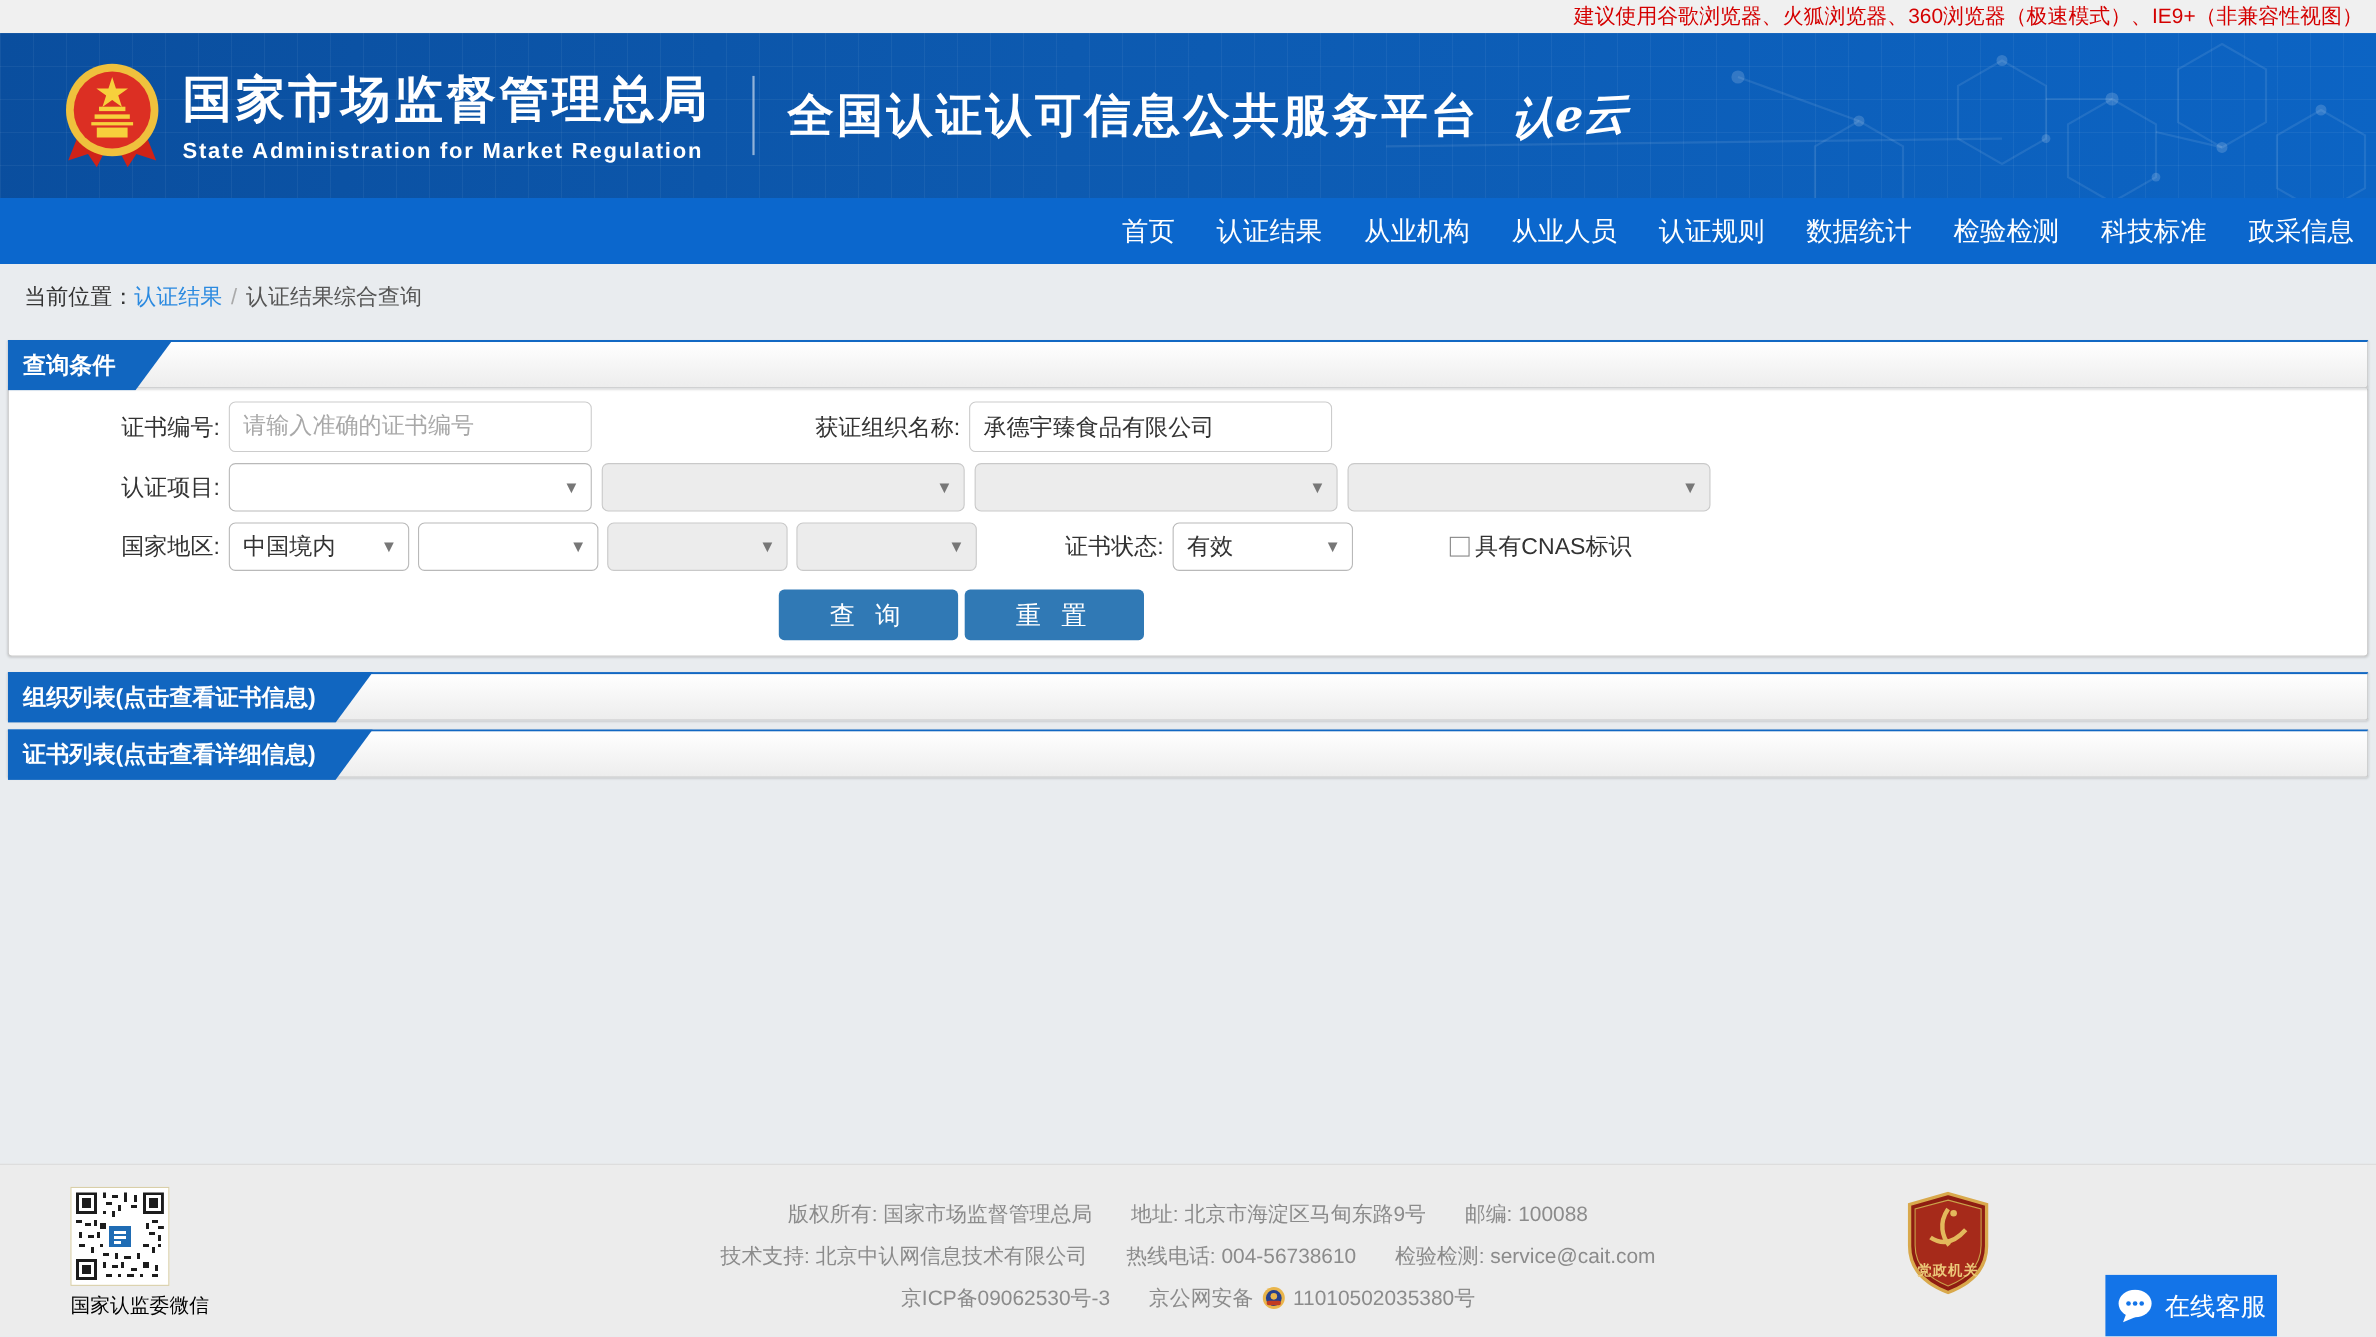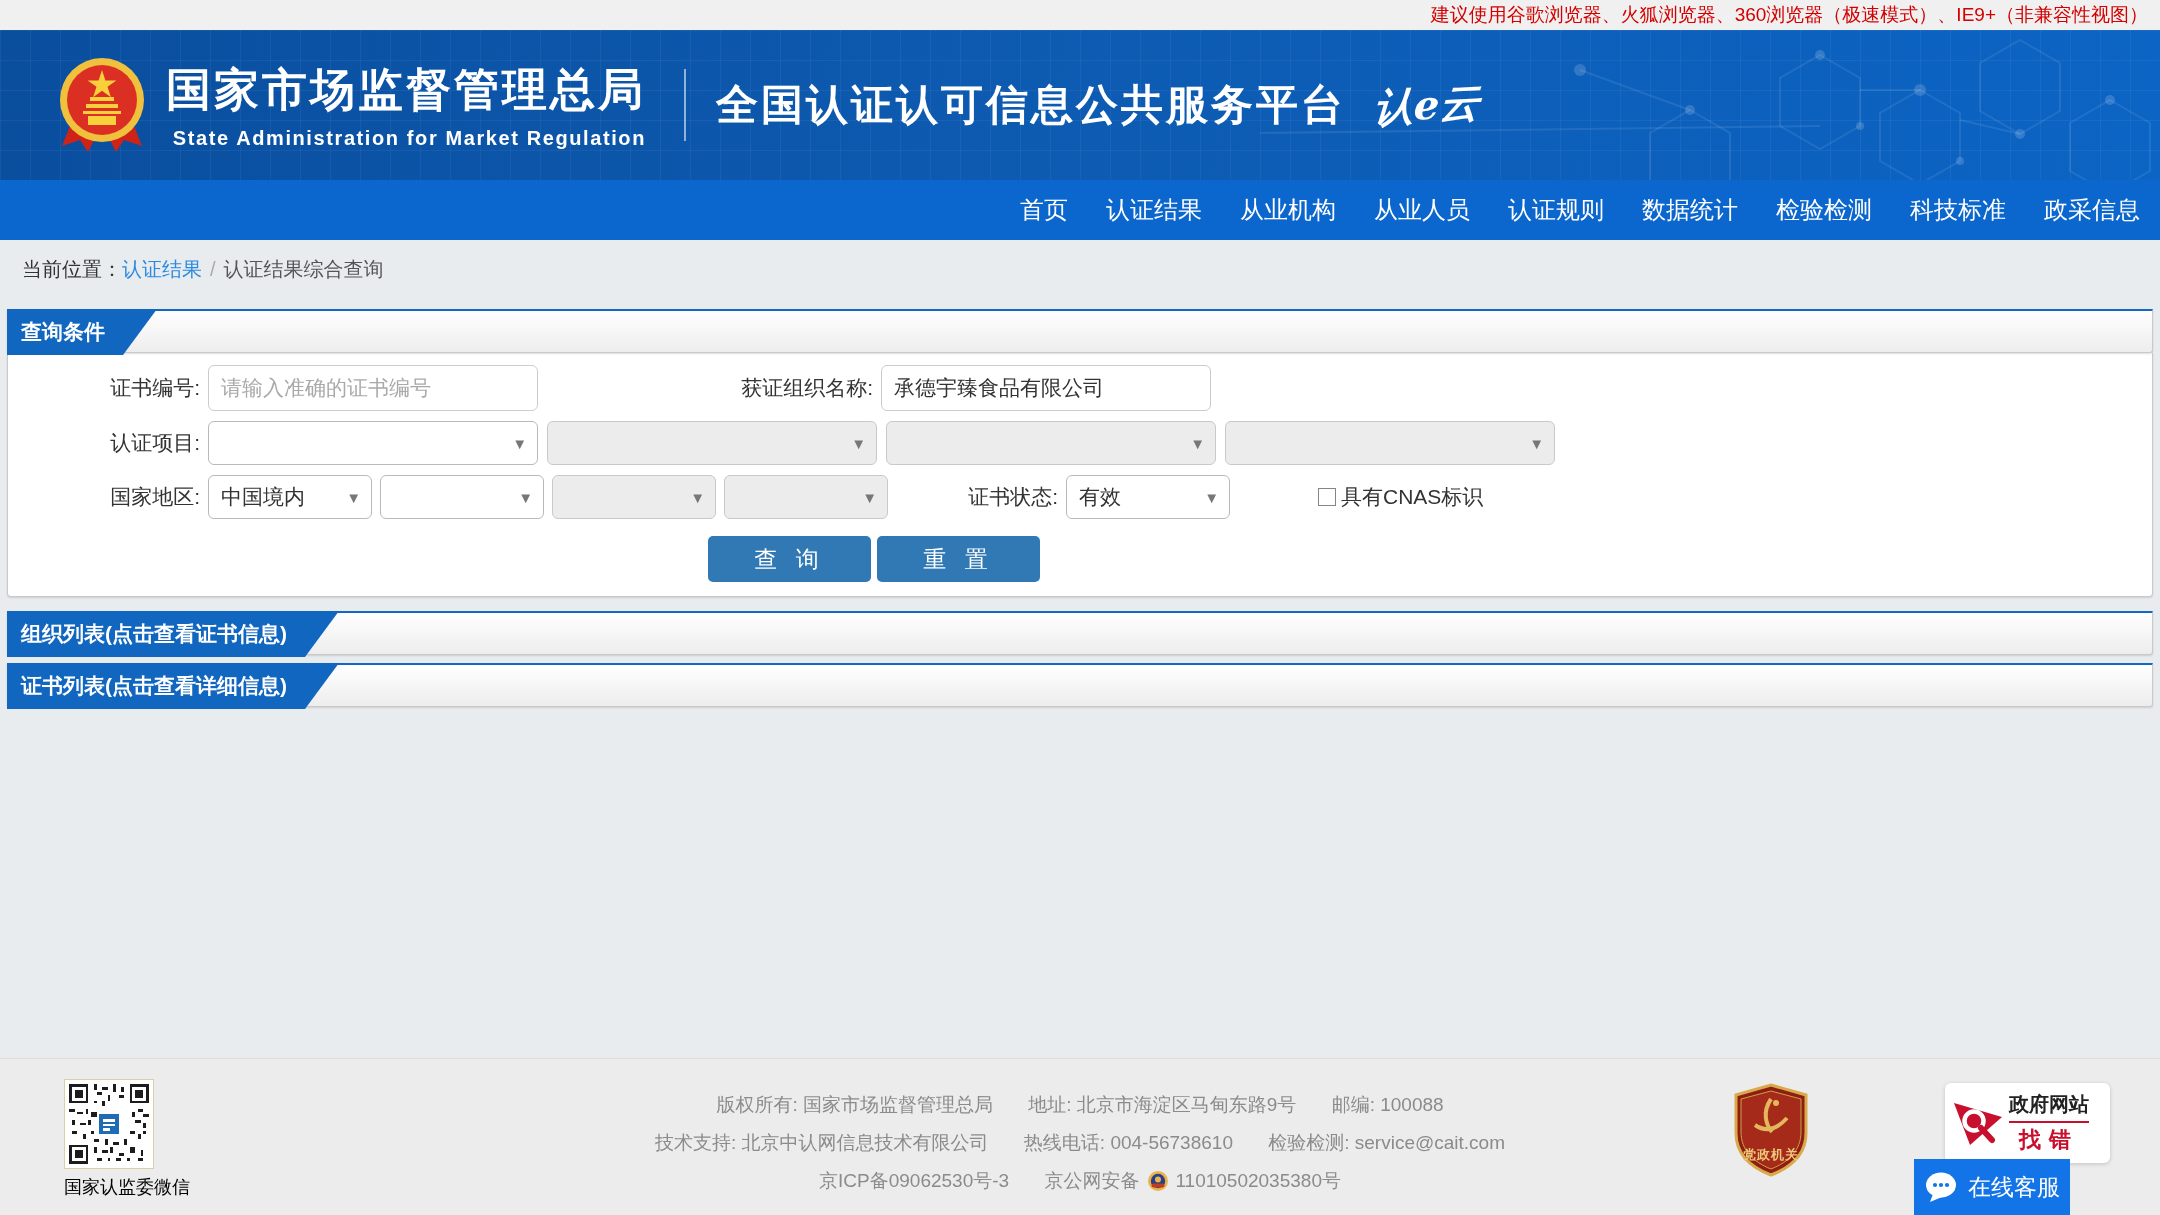--- a/index.html
+++ b/index.html
@@ -24,21 +24,21 @@
   }
   .header::before {
     content:""; position:absolute; inset:0;
     background-image:
       linear-gradient(rgba(255,255,255,.05) 1px, transparent 1px),
       linear-gradient(90deg, rgba(255,255,255,.05) 1px, transparent 1px);
     background-size:30px 30px;
   }
   .hexpattern { position:absolute; right:0; top:0; height:150px; }
   .emblem { margin-left:58px; position:relative; }
-  .org-block { margin-left:20px; position:relative; color:#fff;text-align:right; }
+  .org-block { margin-left:20px; position:relative; color:#fff; }
   .org-cn { font-size:45px; font-weight:bold; letter-spacing:3px; }
   .org-en { font-size:20px; letter-spacing:1.6px; margin-top:7px; font-weight:bold; }
   .hdivider { width:2px; height:72px; background:rgba(255,255,255,.55); margin-left:38px; position:relative; }
   .platform-title { margin-left:30px; color:#fff; font-size:42px; font-weight:600; letter-spacing:3px; position:relative; }
   .cloud-logo {
     margin-left:28px; color:#fff; position:relative;
     font-size:40px; font-weight:bold; font-style:italic;
     transform:skew(-6deg) rotate(-3deg);
     font-family:"DejaVu Serif",serif;
   }
@@ -400,31 +400,20 @@
 
   <svg class="party-badge" width="78" height="94" viewBox="0 0 78 94">
     <path d="M39 2 L74 12 V50 C74 71 60 84 39 92 C18 84 4 71 4 50 V12 Z" fill="#8f1d12" stroke="#d9a94c" stroke-width="3"></path>
     <path d="M39 8 L69 16 V49 C69 67 57 79 39 86 C21 79 9 67 9 49 V16 Z" fill="#a62a1a" stroke="#caa24a" stroke-width="1"></path>
     <path d="M39 16 c-9 13 -5 26 1 33" stroke="#e3b85c" stroke-width="4" fill="none"></path>
     <path d="M23 42 q16 11 32 -7" stroke="#e3b85c" stroke-width="4" fill="none"></path>
     <circle cx="44" cy="20" r="3" fill="#e3b85c"></circle>
     <text x="39" y="76" font-size="13" fill="#ecc87a" text-anchor="middle" font-weight="bold" letter-spacing="1" font-family="Liberation Sans, sans-serif">党政机关</text>
   </svg>
 
-  <div class="site-check">
-    <svg width="54" height="54" viewBox="0 0 54 54">
-      <path d="M3 7 L51 21 L19 49 Z" fill="#c8102e"></path>
-      <circle cx="23" cy="25" r="9.5" fill="none" stroke="#fff" stroke-width="4.5"></circle>
-      <line x1="30" y1="32" x2="41" y2="44" stroke="#c8102e" stroke-width="6" stroke-linecap="round"></line>
-    </svg>
-    <div class="site-check-text">
-      <div class="sc-line1">政府网站</div>
-      <div class="sc-line2">找错</div>
-    </div>
-  </div>
 
   <div class="service-btn">
     <svg width="34" height="31" viewBox="0 0 34 31">
       <ellipse cx="17" cy="13" rx="15" ry="12.5" fill="#fff"></ellipse>
       <path d="M9 22 L6 30 L18 25 Z" fill="#fff"></path>
       <circle cx="11" cy="13" r="2.1" fill="#1374e8"></circle>
       <circle cx="17" cy="13" r="2.1" fill="#1374e8"></circle>
       <circle cx="23" cy="13" r="2.1" fill="#1374e8"></circle>
     </svg>
     <span>在线客服</span>

